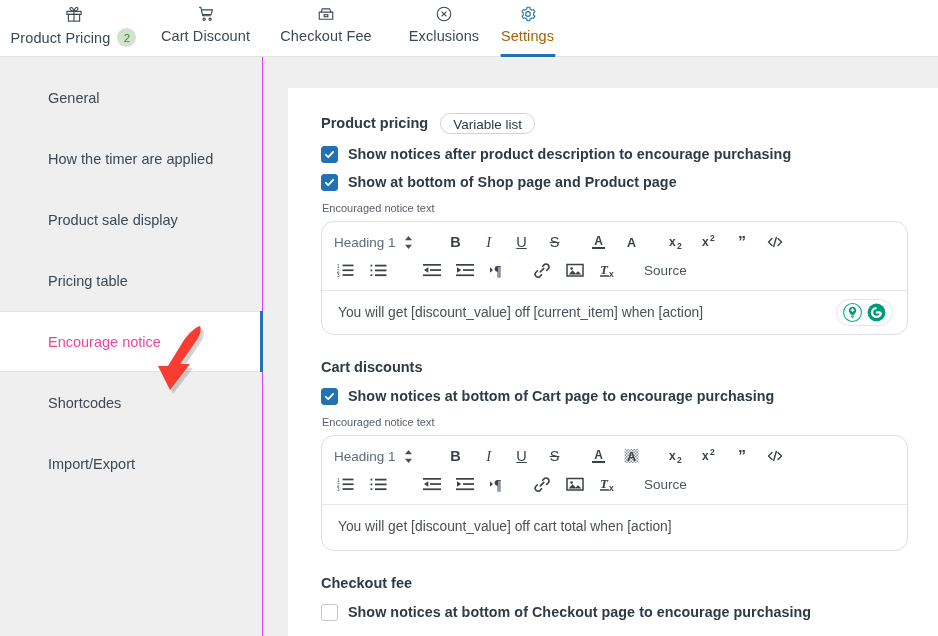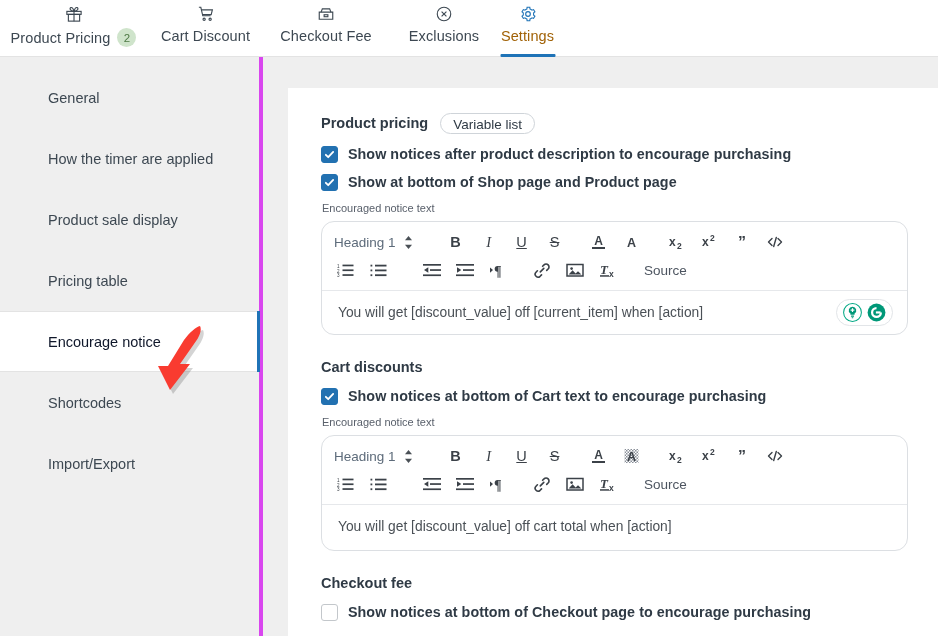--- a/index.html
+++ b/index.html
@@ -45,36 +45,36 @@
     border-radius: 10px;
     background: #cfe4cb; color: #4e7a45;
     font-size: 11.5px; box-sizing: border-box;
   }
 
   
   .sidebar {
     position: absolute; left: 0; top: 57px;
     width: 263px; height: 579px;
     background: #efefef;
-    border-right: 4px solid #d946ef;
+    border-right: 1px solid #d946ef;
     box-sizing: border-box;
   }
   .side-item {
     position: relative;
     height: 61px;
     display: flex; align-items: center;
     padding-left: 48px;
     font-size: 14.5px;
     color: #3d4852;
     cursor: pointer;
     box-sizing: border-box;
   }
   .side-item.active {
     background: #ffffff;
-    color: #0f172a;
+    color: #ec4899;
     border-top: 1px solid #e3e3e3;
     border-bottom: 1px solid #e3e3e3;
   }
   .side-item.active::after {
     content: ""; position: absolute; right: -1px; top: -1px; bottom: -1px;
     width: 3px; background: #1f73b7;
   }
 
   
   .content-wrap {
@@ -452,21 +452,21 @@
         </div>
 
         <div class="section-title-plain mt-sec">Cart discounts</div>
 
         <div class="check-row">
           <span class="cbox on">
             <svg width="11" height="11" viewBox="0 0 12 12" fill="none" stroke="#ffffff" stroke-width="2" stroke-linecap="round" stroke-linejoin="round">
                 <path d="M2 6.3l2.6 2.6L10 3.2"></path>
               </svg>
           </span>
-          <span class="check-label">Show notices at bottom of Cart text to encourage purchasing</span>
+          <span class="check-label">Show notices at bottom of Cart page to encourage purchasing</span>
         </div>
 
         <div class="field-label">Encouraged notice text</div>
 
         <div class="editor">
           <div class="editor-toolbar">
             <div class="tb-row">
               <span class="tb-select">
                 <span>Heading 1</span>
                 <svg width="9" height="13" viewBox="0 0 9 13" fill="#4a5056">

